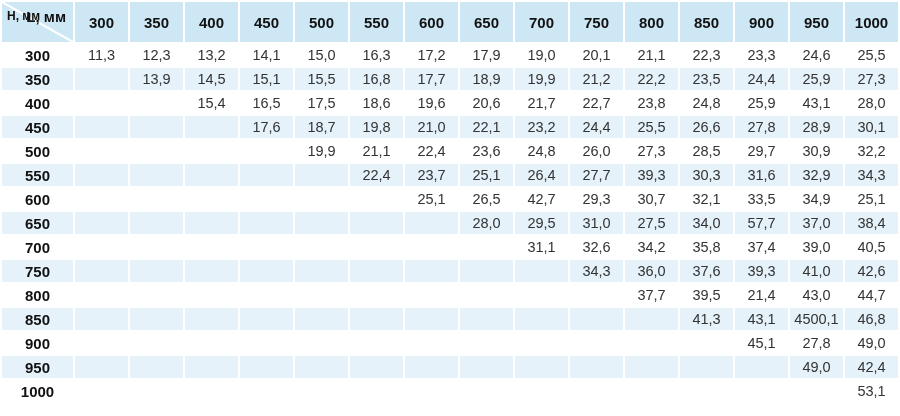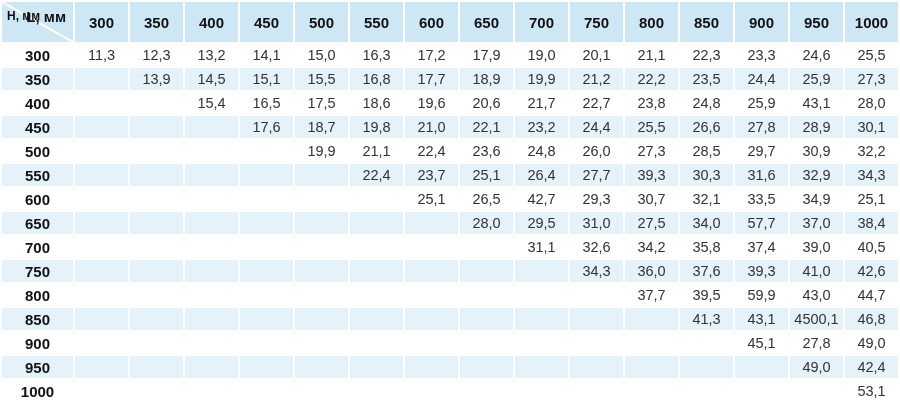--- a/index.html
+++ b/index.html
@@ -305,21 +305,21 @@
         <td></td>
         <td></td>
         <td></td>
         <td></td>
         <td></td>
         <td></td>
         <td></td>
         <td></td>
         <td>37,7</td>
         <td>39,5</td>
-        <td>59,9</td>
+        <td>21,4</td>
         <td>43,0</td>
         <td>44,7</td>
       </tr>
       <tr class="stripe">
         <th>850</th>
         <td></td>
         <td></td>
         <td></td>
         <td></td>
         <td></td>

